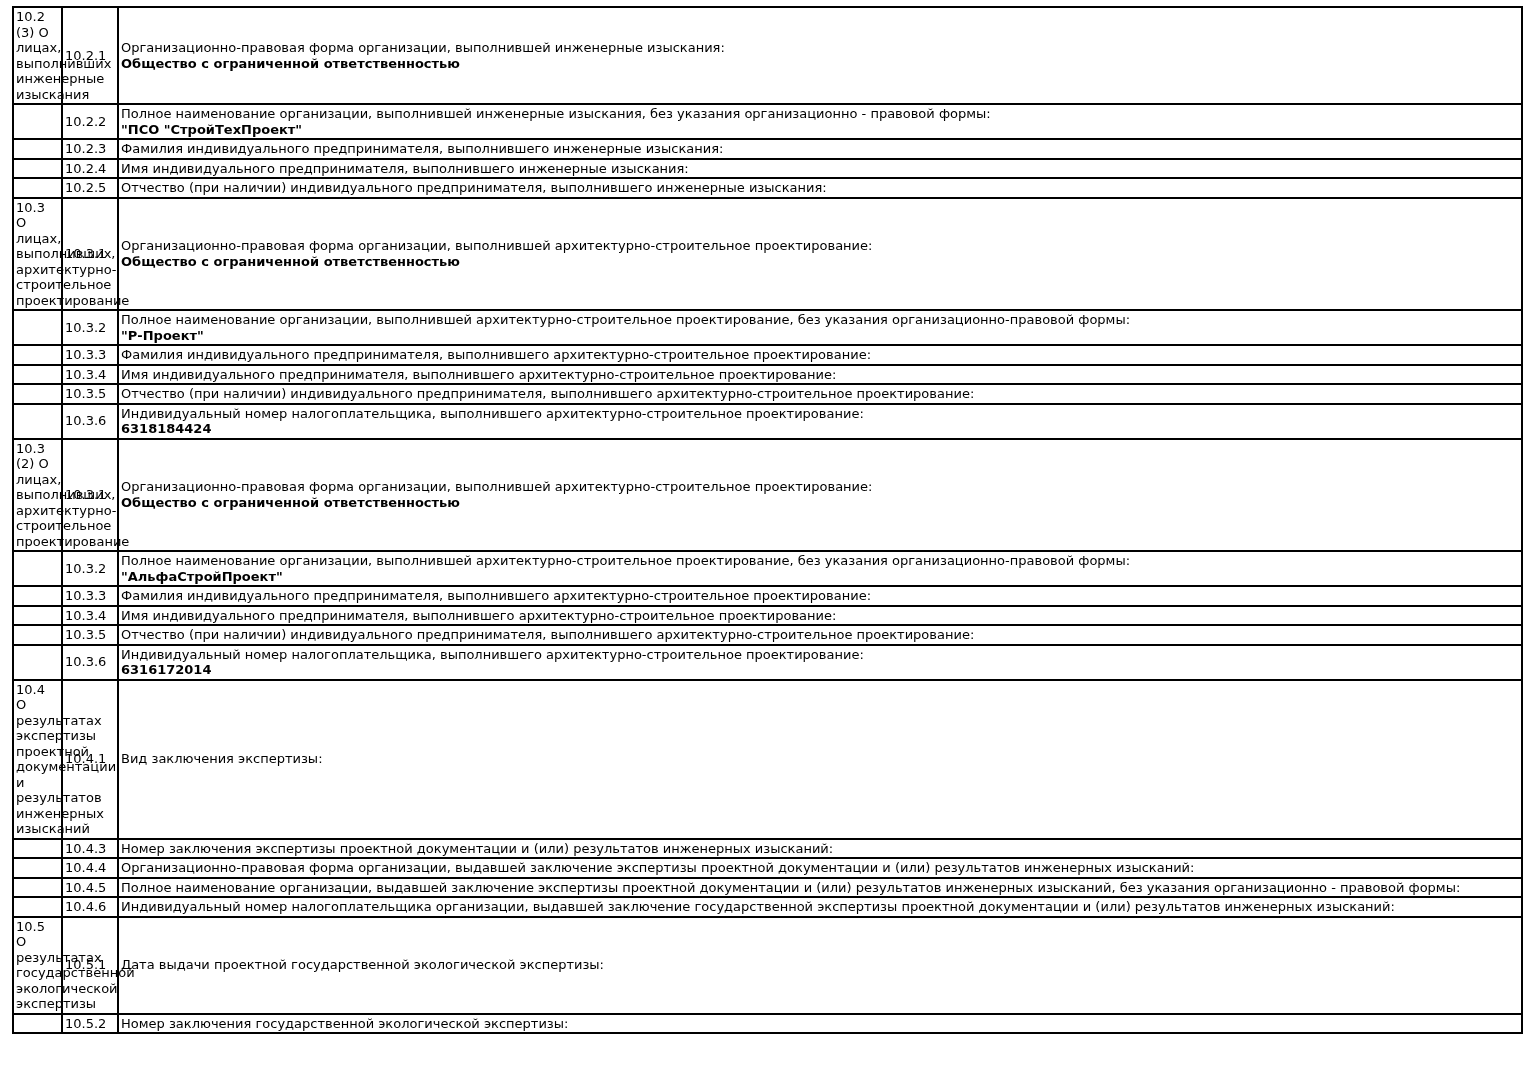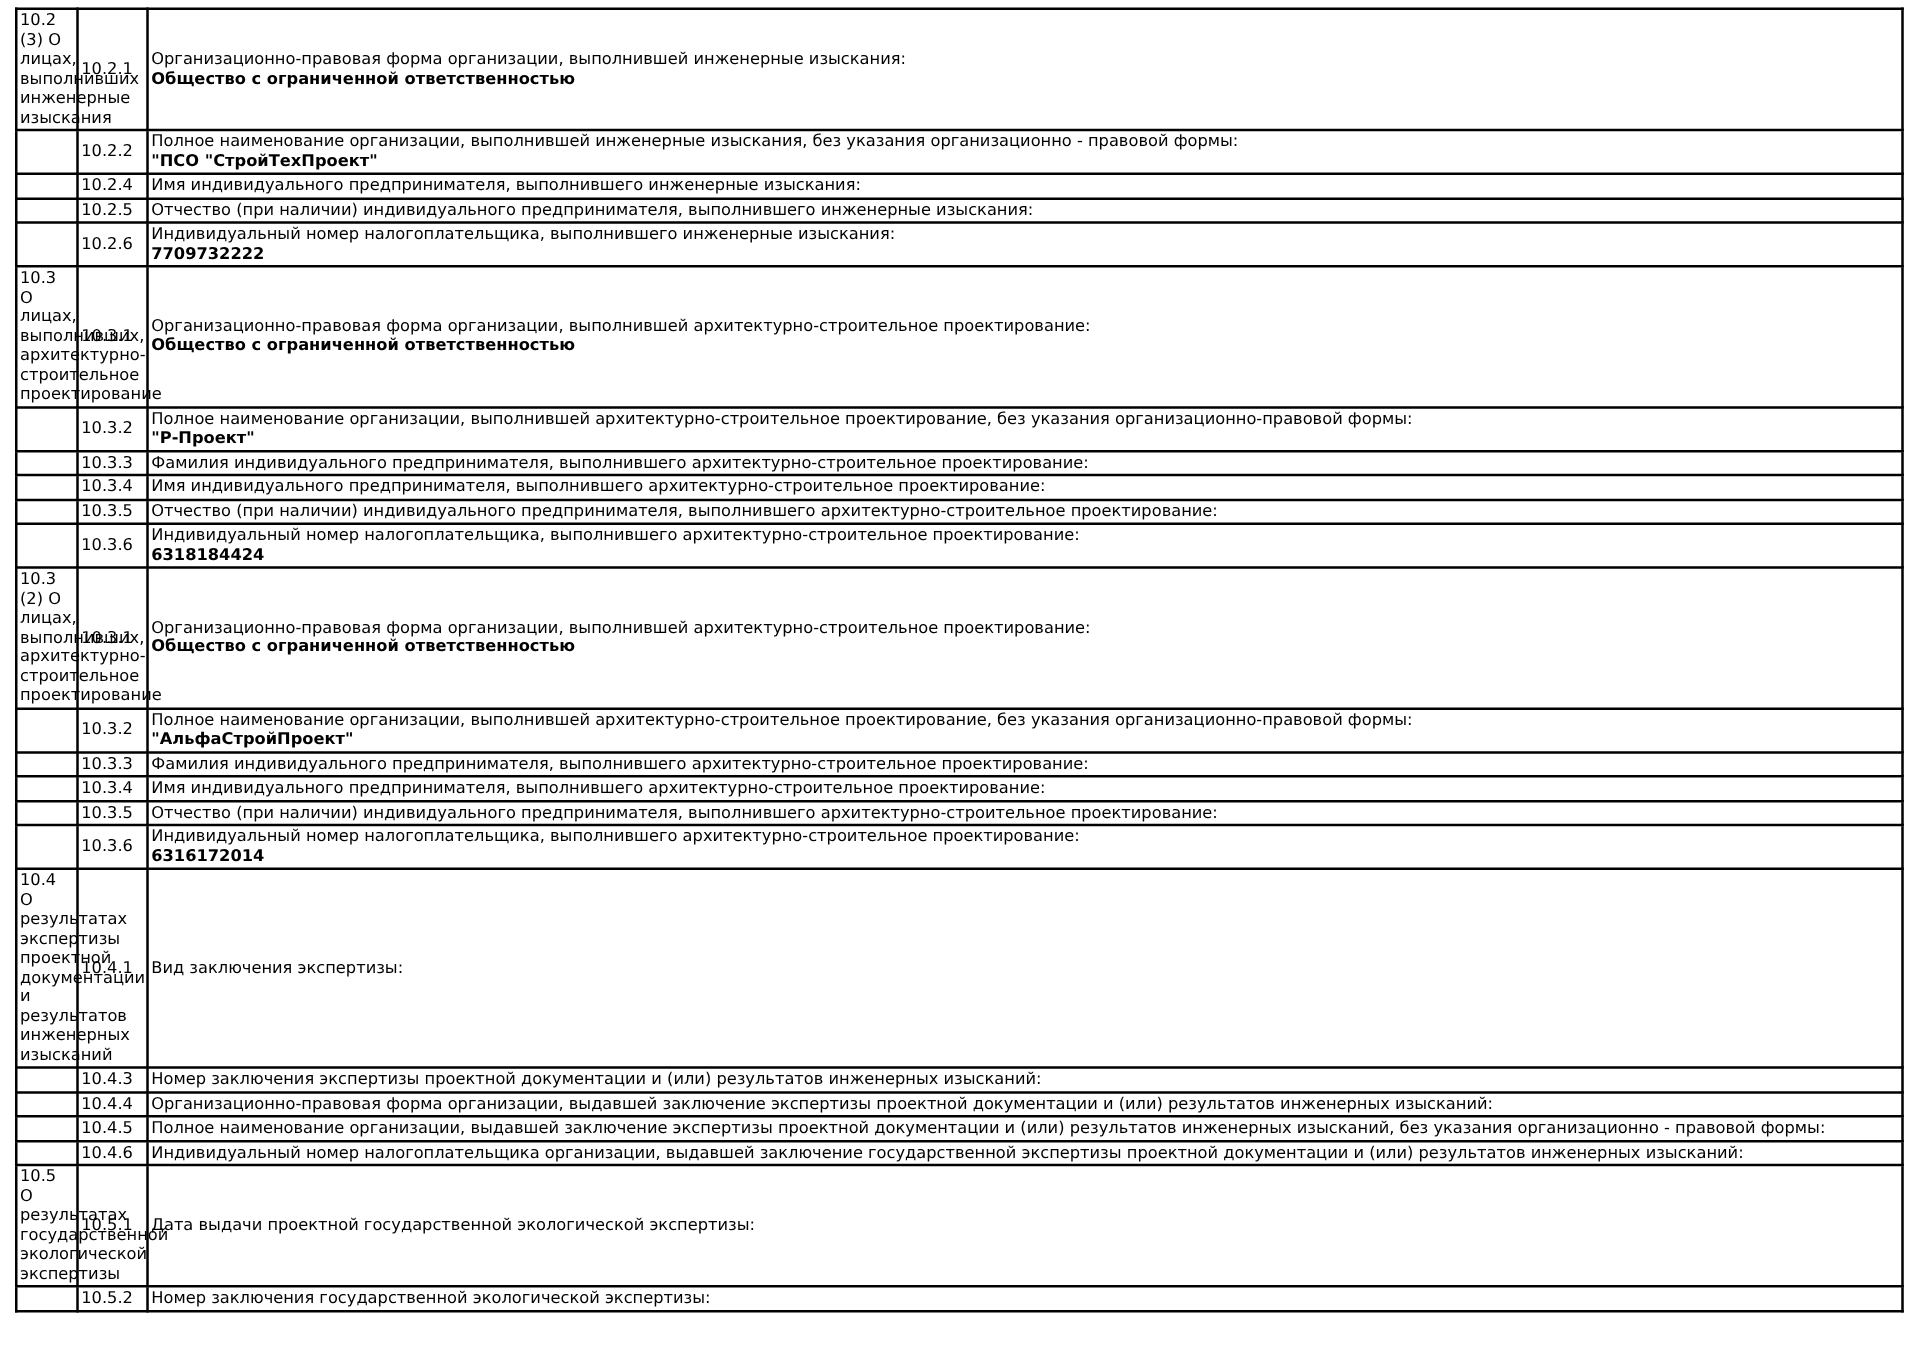--- a/index.html
+++ b/index.html
@@ -59,40 +59,40 @@
       <tr>
         <td class="sec"></td>
         <td class="num"><span>10.2.2</span></td>
         <td class="cnt">
           <div class="lbl">Полное наименование организации, выполнившей инженерные изыскания, без указания организационно - правовой формы:</div>
           <div class="val">"ПСО "СтройТехПроект"</div>
         </td>
       </tr>
       <tr>
         <td class="sec"></td>
+        <td class="num"><span>10.2.3</span></td>
+        <td class="cnt">
+          <div class="lbl">Фамилия индивидуального предпринимателя, выполнившего инженерные изыскания:</div>
+          <div class="val"></div>
+        </td>
+      </tr>
+      <tr>
+        <td class="sec"></td>
         <td class="num"><span>10.2.4</span></td>
         <td class="cnt">
           <div class="lbl">Имя индивидуального предпринимателя, выполнившего инженерные изыскания:</div>
           <div class="val"></div>
         </td>
       </tr>
       <tr>
         <td class="sec"></td>
         <td class="num"><span>10.2.5</span></td>
         <td class="cnt">
           <div class="lbl">Отчество (при наличии) индивидуального предпринимателя, выполнившего инженерные изыскания:</div>
           <div class="val"></div>
-        </td>
-      </tr>
-      <tr>
-        <td class="sec"></td>
-        <td class="num"><span>10.2.6</span></td>
-        <td class="cnt">
-          <div class="lbl">Индивидуальный номер налогоплательщика, выполнившего инженерные изыскания:</div>
-          <div class="val">7709732222</div>
         </td>
       </tr>
 
       <tr>
         <td class="sec"><span>10.3 О лицах, выполнивших, архитектурно-строительное проектирование</span></td>
         <td class="num"><span>10.3.1</span></td>
         <td class="cnt">
           <div class="lbl">Организационно-правовая форма организации, выполнившей архитектурно-строительное проектирование:</div>
           <div class="val">Общество с ограниченной ответственностью</div>
         </td>

